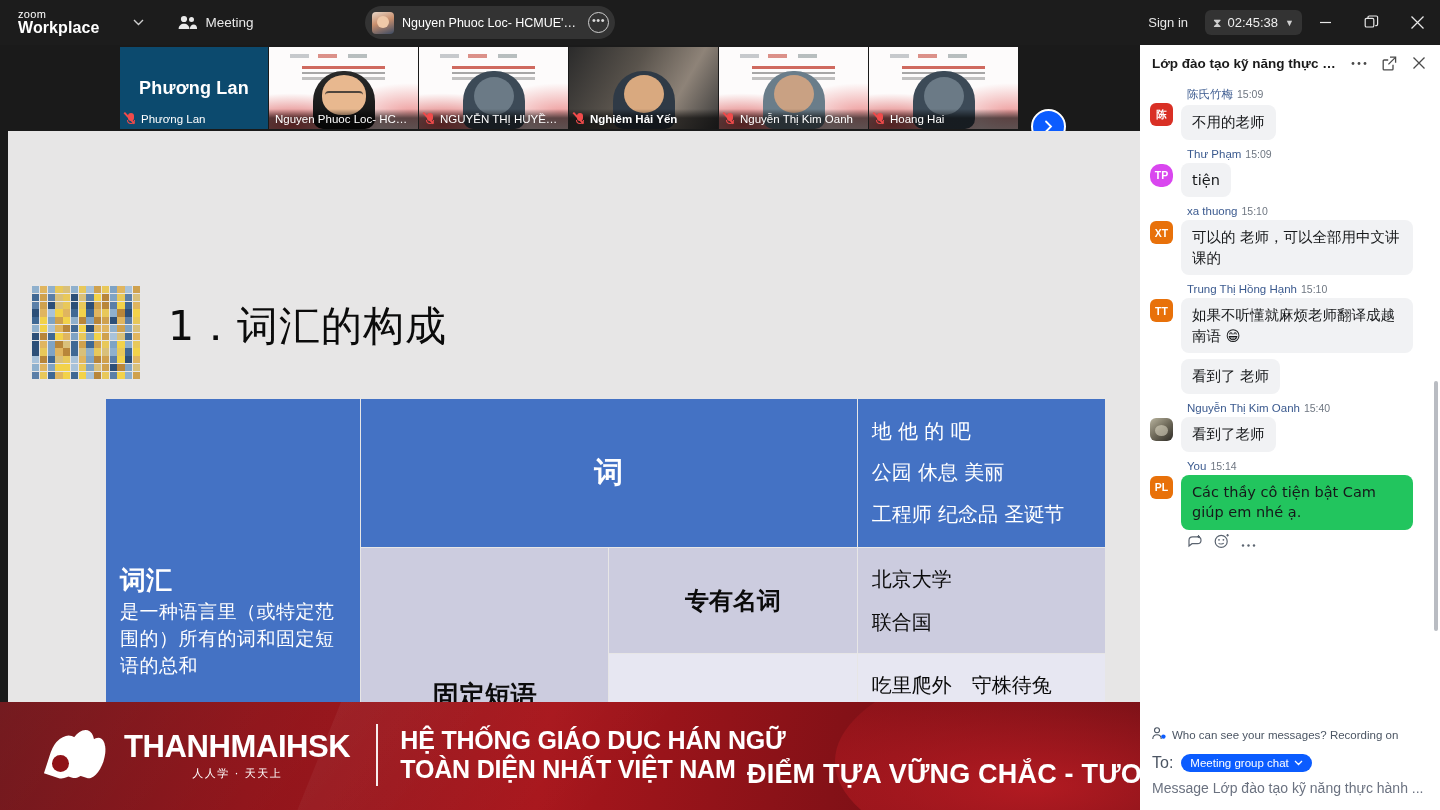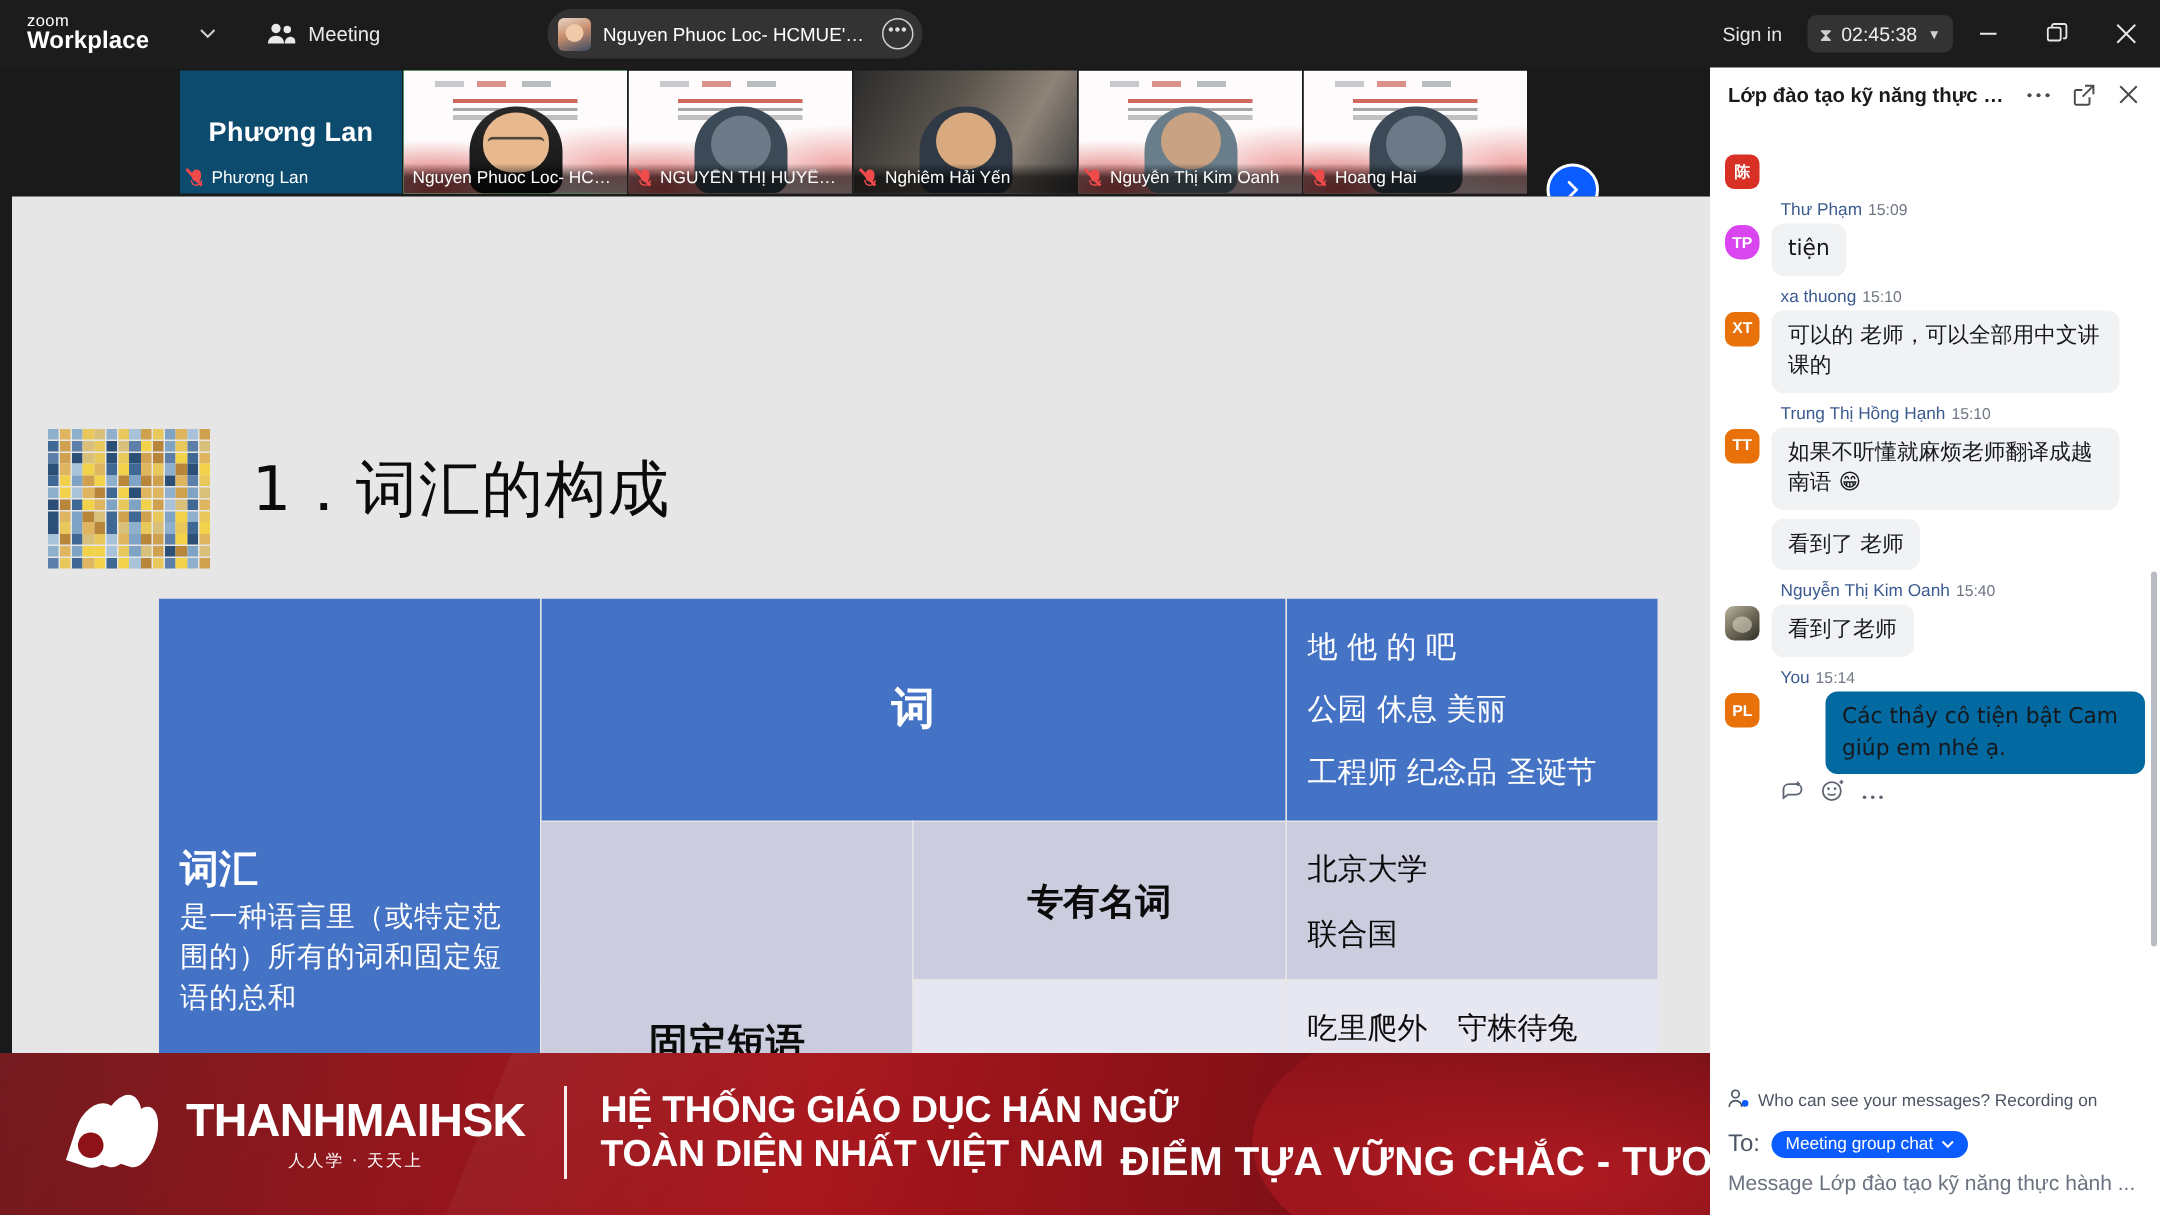--- a/index.html
+++ b/index.html
@@ -125,21 +125,21 @@
   .tile .head.h3{ background:#2f3a46; }
   .tile .head.h3::before{
     content:""; position:absolute; left:11px; top:4px; width:40px; height:38px;
     border-radius:50%; background:#d9a97f;
   }
   .tile .head.h4{ background:#6a7d8a; }
   .tile .head.h4::before{
     content:""; position:absolute; left:11px; top:4px; width:40px; height:38px;
     border-radius:50%; background:#c9a183;
   }
-  .tile.webcam{ background:linear-gradient(120deg,#2b2b2b 0%, #59534c 40%, #8e8378 70%, #3a3a3a 100%); }
+  .tile.webcam{ background:linear-gradient(120deg,#2b2b2b 0%, #59534c 40%, #8e8378 70%, #3a3a3a 100%);font-weight:bold; }
   .tile .namebar{
     position:absolute; left:0; bottom:0; right:0; height:20px;
     display:flex; align-items:center; gap:4px; padding:0 6px;
     background:linear-gradient(transparent,rgba(0,0,0,.62) 45%);
   }
   .tile .namebar .nm{
     color:#ffffff; font-size:11.5px; white-space:nowrap; overflow:hidden;
     text-overflow:ellipsis;
   }
   .tile.selfview .namebar{ background:transparent; }
@@ -302,21 +302,21 @@
   .msg.cont .av{ visibility:hidden; height:0; margin-top:0; }
   .msg .col{ flex:1; min-width:0; }
   .meta{ font-size:11.5px; color:#5b6470; margin:2px 0 3px 6px; }
   .meta .nm{ color:#3b5a8f; font-weight:400; }
   .meta .tm{ color:#6f7782; margin-left:4px; font-size:10.5px; }
   .bub{
     background:#f1f2f4; border-radius:8px; padding:7px 11px;
     font-size:14.5px; color:#16181a; line-height:1.42; display:inline-block;
     max-width:232px; word-wrap:break-word;
   }
-  .bub.mine{ background:#0369a1;margin-left:36px; }
+  .bub.mine{ background:#22c55e; }
   .avatar-img{
     background:linear-gradient(140deg,#b9b49f 0%,#6f6a5a 50%,#2e2c26 100%);
     position:relative; overflow:hidden;
   }
   .avatar-img::after{
     content:""; position:absolute; left:5px; top:7px; width:13px; height:11px;
     border-radius:50%; background:rgba(225,220,200,.55);
   }
   .react-row{
     display:flex; align-items:center; gap:11px; margin:3px 0 2px 6px;
@@ -744,20 +744,21 @@
         <svg width="14" height="14" viewBox="0 0 14 14">
             <path d="M1.5 1.5l11 11M12.5 1.5l-11 11" stroke="#4a4a4a" stroke-width="1.3"></path>
           </svg>
       </div>
     </div>
 
     <div class="chat-body">
       <div id="msgs">
           <div class="msg">
             <div class="av" style="background: rgb(217, 48, 37);">陈</div>
+            <div class="col"><div class="meta"><span class="nm">陈氏竹梅</span><span class="tm">15:09</span></div><div class="bub cjk">不用的老师</div></div>
           </div>
           <div class="msg">
             <div class="av" style="background: #d946ef; border-radius: 10px;">TP</div>
             <div class="col"><div class="meta"><span class="nm">Thư Phạm</span><span class="tm">15:09</span></div><div class="bub cjk">tiện</div></div>
           </div>
           <div class="msg">
             <div class="av" style="background: rgb(232, 113, 10);">XT</div>
             <div class="col"><div class="meta"><span class="nm">xa thuong</span><span class="tm">15:10</span></div><div class="bub cjk">可以的 老师，可以全部用中文讲课的</div></div>
           </div>
           <div class="msg">

